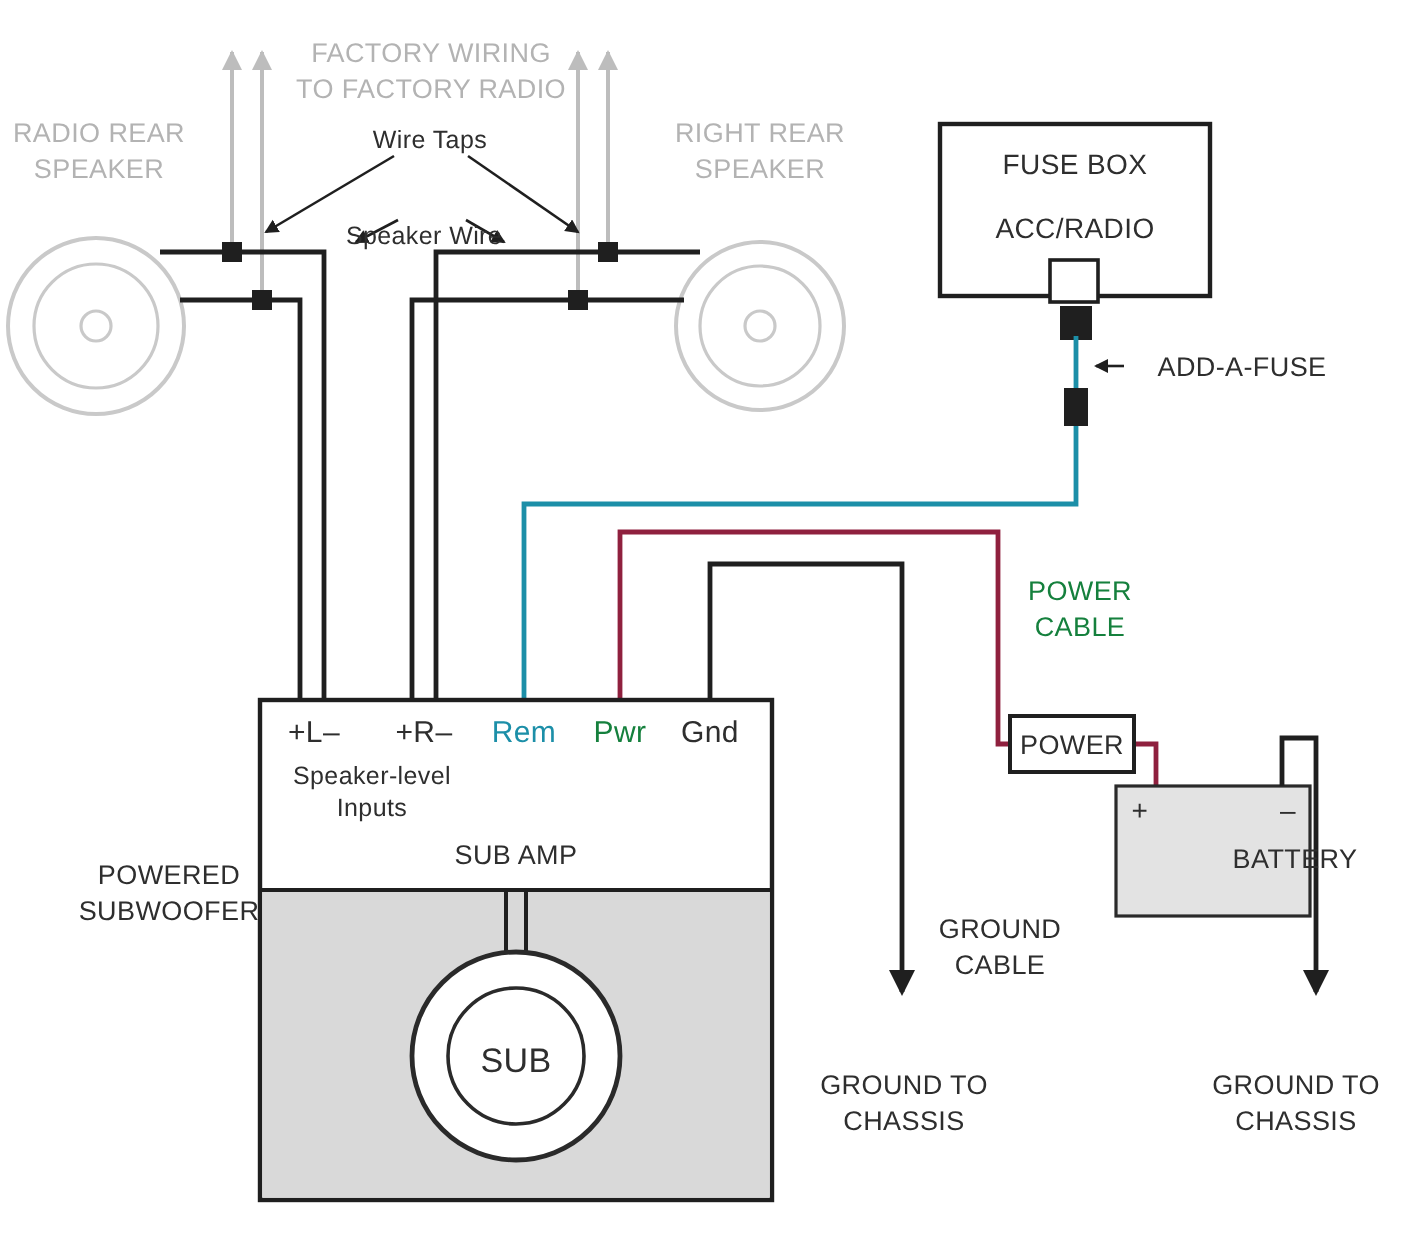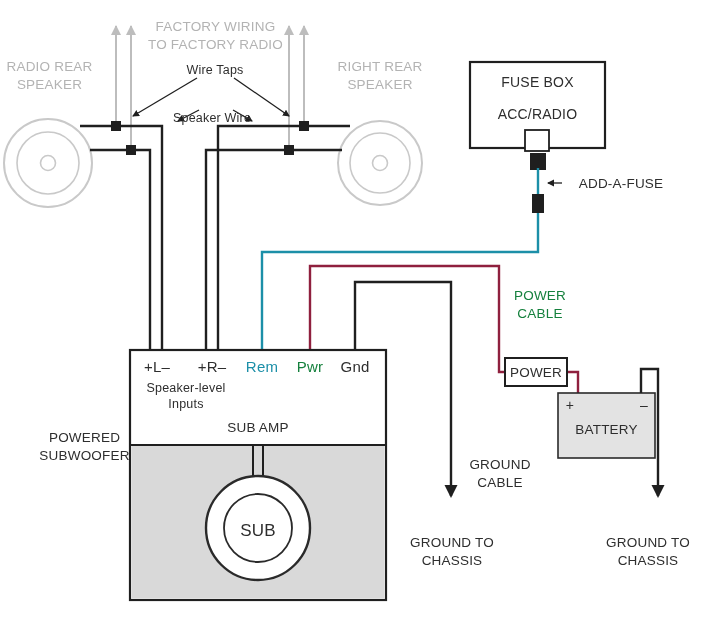--- a/index.html
+++ b/index.html
@@ -117,21 +117,21 @@
   <div class="label" style="left:472px;top:105px;width:131px;font-size:14px;">ACC/RADIO</div>
   <div class="label alignleft" style="left:566px;top:175px;width:110px;font-size:13.5px;">ADD-A-FUSE</div>
 
   <div class="label maroon alignleft" style="left:504px;top:287px;width:72px;font-size:13.5px;">POWER
 CABLE</div>
 
   <div class="label" style="left:505px;top:364px;width:62px;font-size:13.5px;">POWER</div>
 
   <div class="label" style="left:562px;top:396px;width:16px;font-size:14px;">+</div>
   <div class="label" style="left:636px;top:396px;width:16px;font-size:14px;">–</div>
-  <div class="label" style="left:558px;top:421px;width:97px;font-size:13.5px;">BATTERY</div>
+  <div class="label" style="left:558px;top:421px;width:97px;font-size:13.5px;padding-left:41px;">BATTERY</div>
 
   <div class="label" style="left:134px;top:357px;width:46px;font-size:15px;">+L–</div>
   <div class="label" style="left:189px;top:357px;width:46px;font-size:15px;">+R–</div>
   <div class="label teal" style="left:240px;top:357px;width:44px;font-size:15px;">Rem</div>
   <div class="label maroon" style="left:288px;top:357px;width:44px;font-size:15px;">Pwr</div>
   <div class="label" style="left:333px;top:357px;width:44px;font-size:15px;">Gnd</div>
 
   <div class="label" style="left:139px;top:380px;width:94px;font-size:12.5px;">Speaker-level
 Inputs</div>
   <div class="label" style="left:208px;top:419px;width:100px;font-size:13.5px;">SUB AMP</div>

